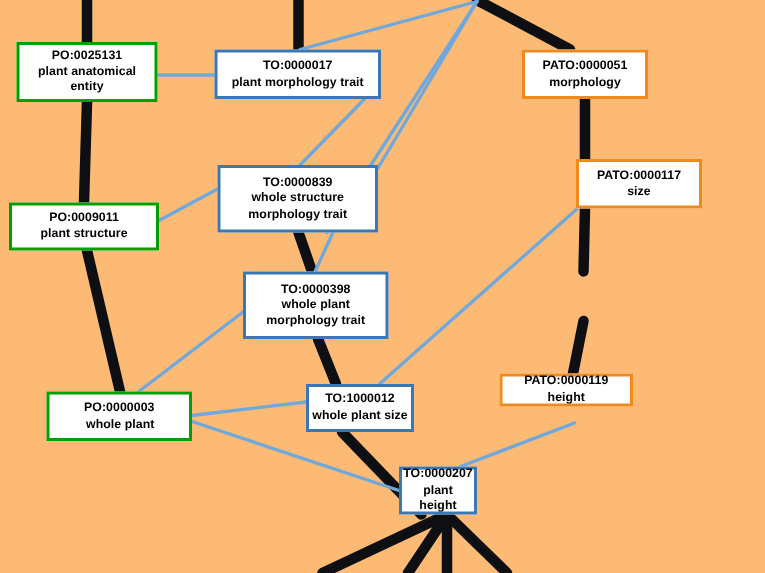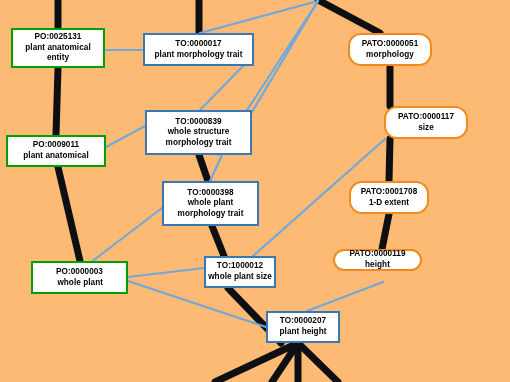--- a/index.html
+++ b/index.html
@@ -23,21 +23,21 @@
     text-align:center;
     color:#000000;
     font-size:8.2px;
     font-weight:bold;
     line-height:10.6px;
     letter-spacing:0.05px;
   }
   .node .txt{display:block;padding:0 2px;white-space:pre-line;}
   .n-green{border-color:#00a000;}
   .n-blue{border-color:#3b77b4;}
-  .n-orange{border-color:#f08a1c;border-radius:13px;}
+  .n-orange{border-color:#f08a1c;}
 </style>
 </head>
 <body>
 
 <div id="canvas">
 
   <svg id="edges" viewBox="0 0 510 382" xmlns="http://www.w3.org/2000/svg">
     <g stroke="#0d0f13" stroke-width="7" fill="none" stroke-linecap="round">
       <line x1="58" y1="68" x2="56" y2="135"></line>
       <line x1="58" y1="167" x2="80" y2="261"></line>
@@ -93,47 +93,43 @@
 morphology trait</span>
   </div>
 
   <div class="node n-orange" style="left:348px;top:106px;width:84px;height:33px;margin-left:36px;">
     <span class="txt">PATO:0000117
 size</span>
   </div>
 
   <div class="node n-green" style="left:6px;top:135px;width:100px;height:32px;">
     <span class="txt">PO:0009011
-plant anatomical</span>
+plant structure</span>
   </div>
 
   <div class="node n-blue" style="left:162px;top:181px;width:97px;height:45px;">
     <span class="txt">TO:0000398
 whole plant
 morphology trait</span>
   </div>
 
-  <div class="node n-orange" style="left:349px;top:181px;width:80px;height:33px;">
-    <span class="txt">PATO:0001708
-1-D extent</span>
-  </div>
 
   <div class="node n-orange" style="left:333px;top:249px;width:89px;height:22px;">
     <span class="txt">PATO:0000119
 height</span>
   </div>
 
   <div class="node n-blue" style="left:204px;top:256px;width:72px;height:32px;">
     <span class="txt">TO:1000012
 whole plant size</span>
   </div>
 
   <div class="node n-green" style="left:31px;top:261px;width:97px;height:33px;text-align:right;">
     <span class="txt">PO:0000003
 whole plant</span>
   </div>
 
-  <div class="node n-blue" style="left:266px;top:311px;width:74px;height:32px;text-align:center;">
+  <div class="node n-blue" style="left:266px;top:311px;width:52px;height:32px;text-align:center;">
     <span class="txt">TO:0000207
 plant height</span>
   </div>
 
 </div>
 
 </body></html>

